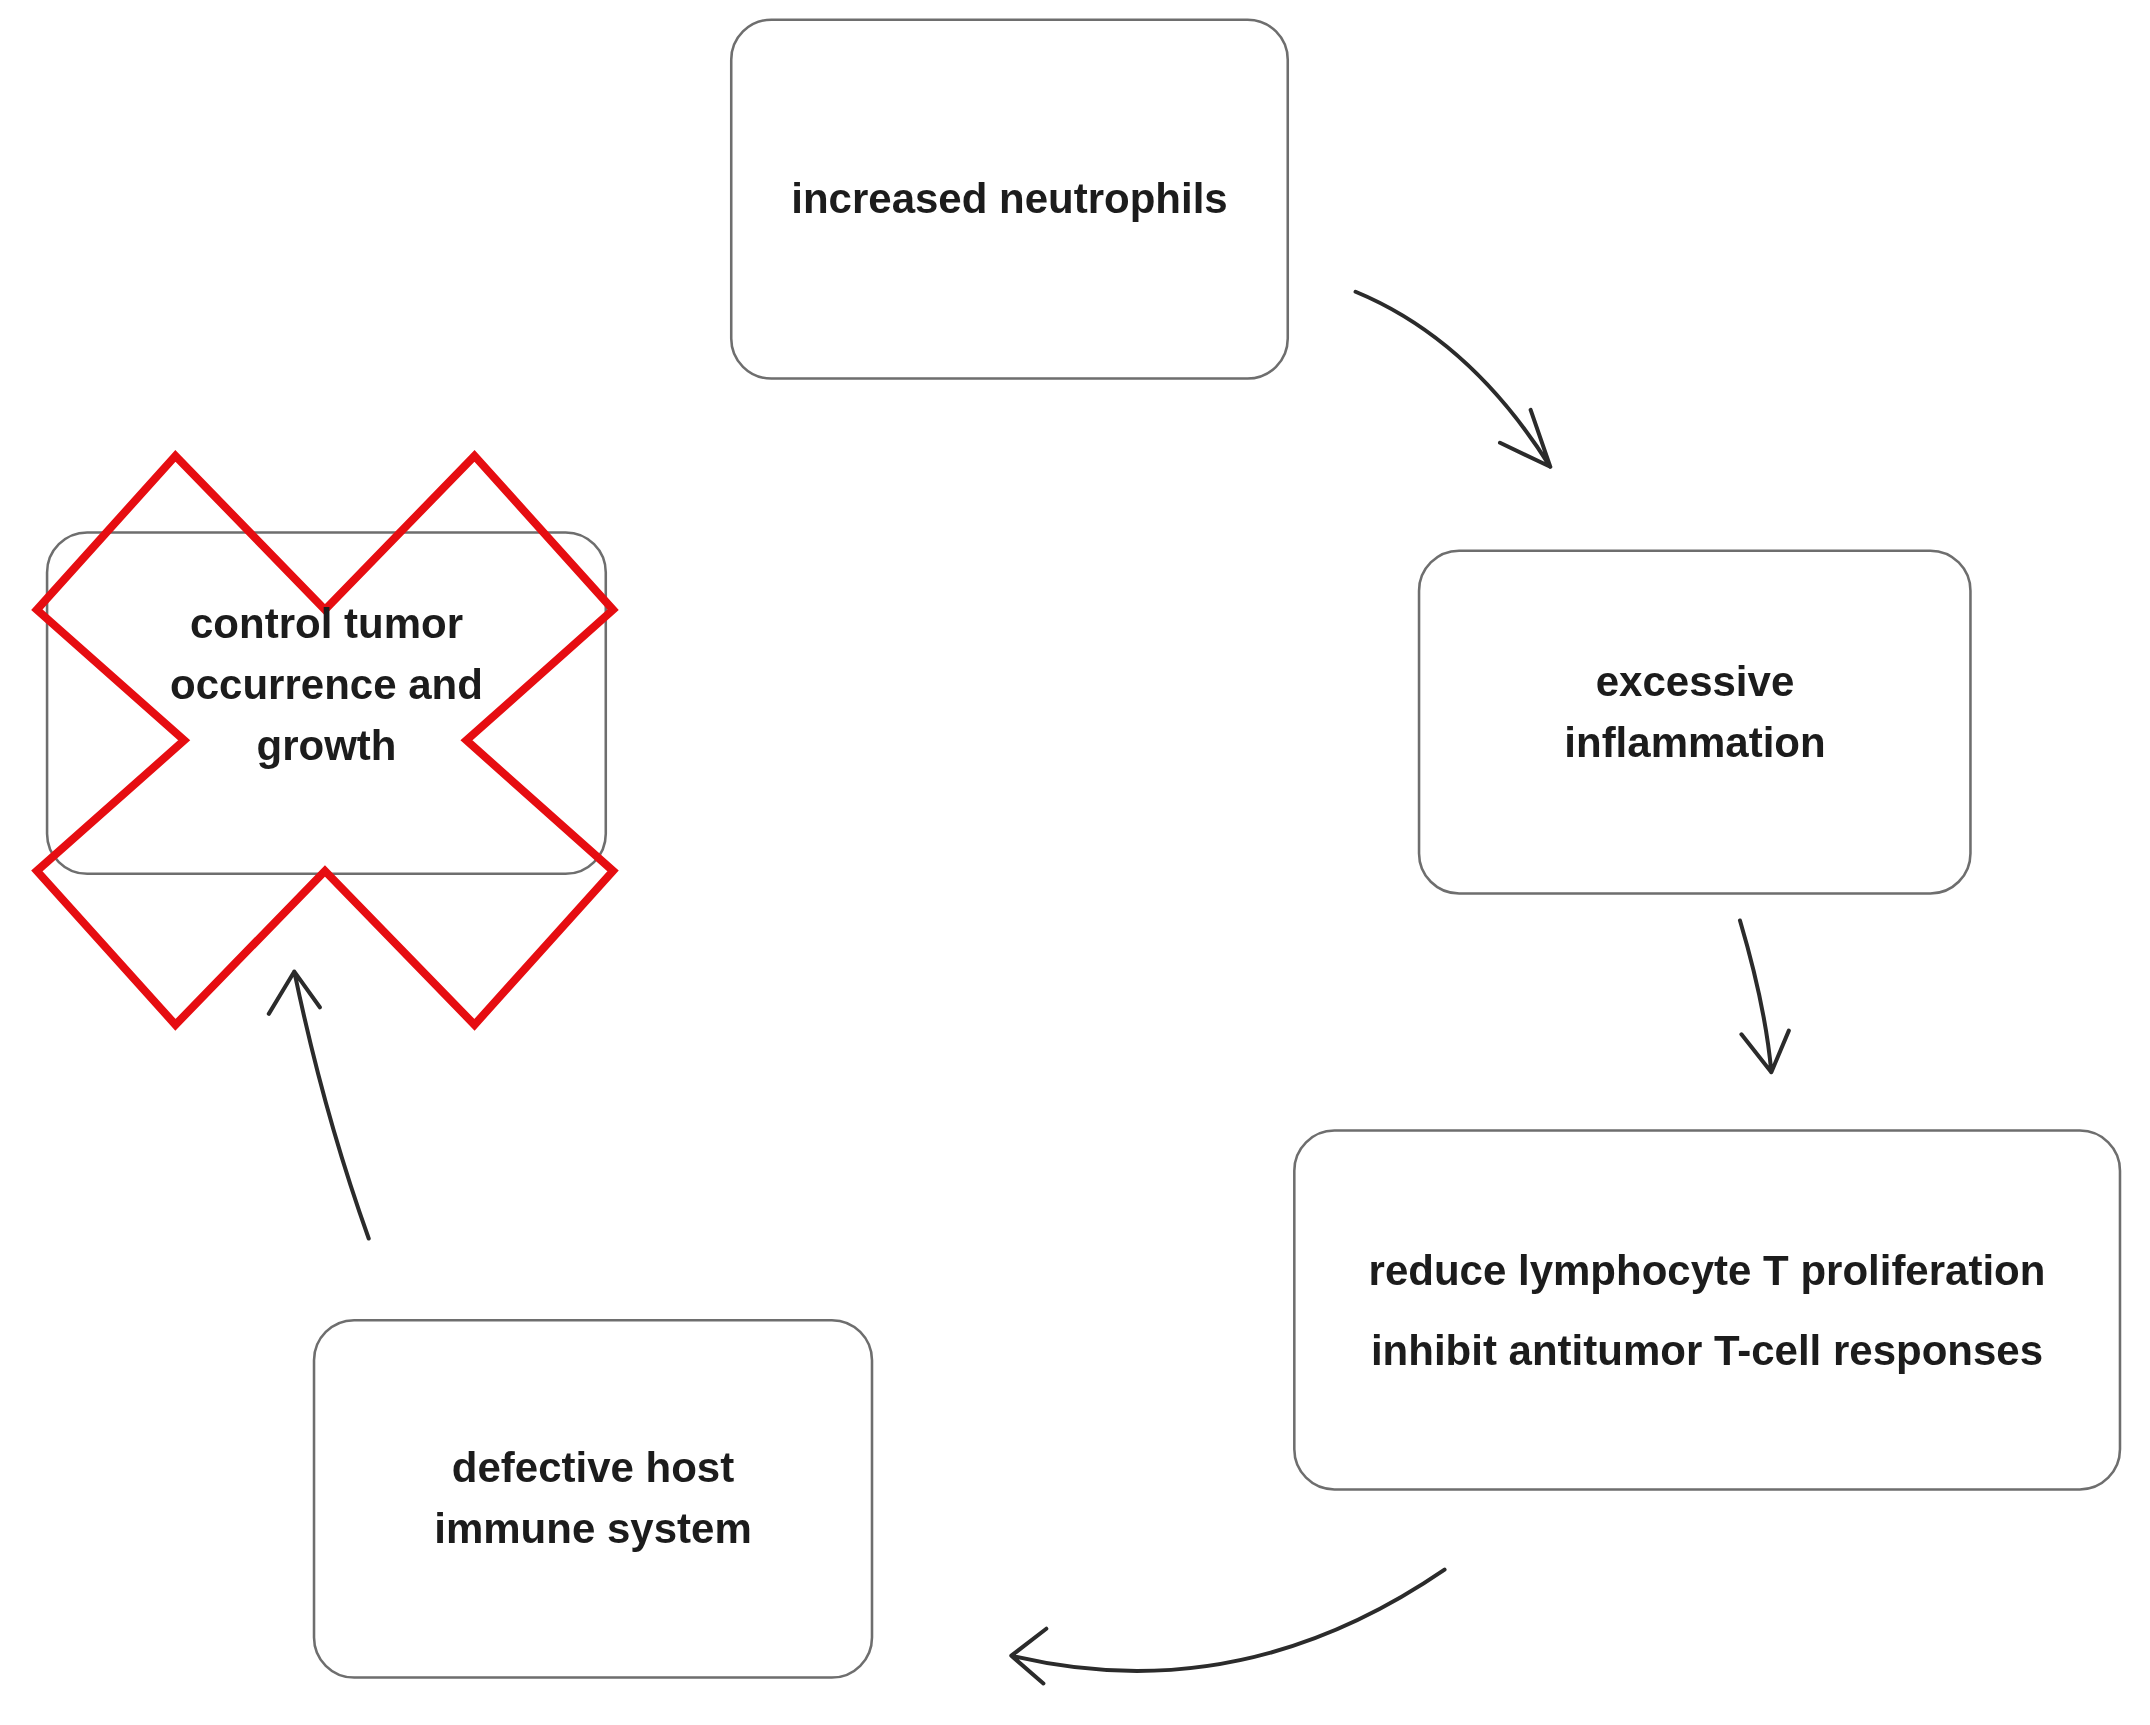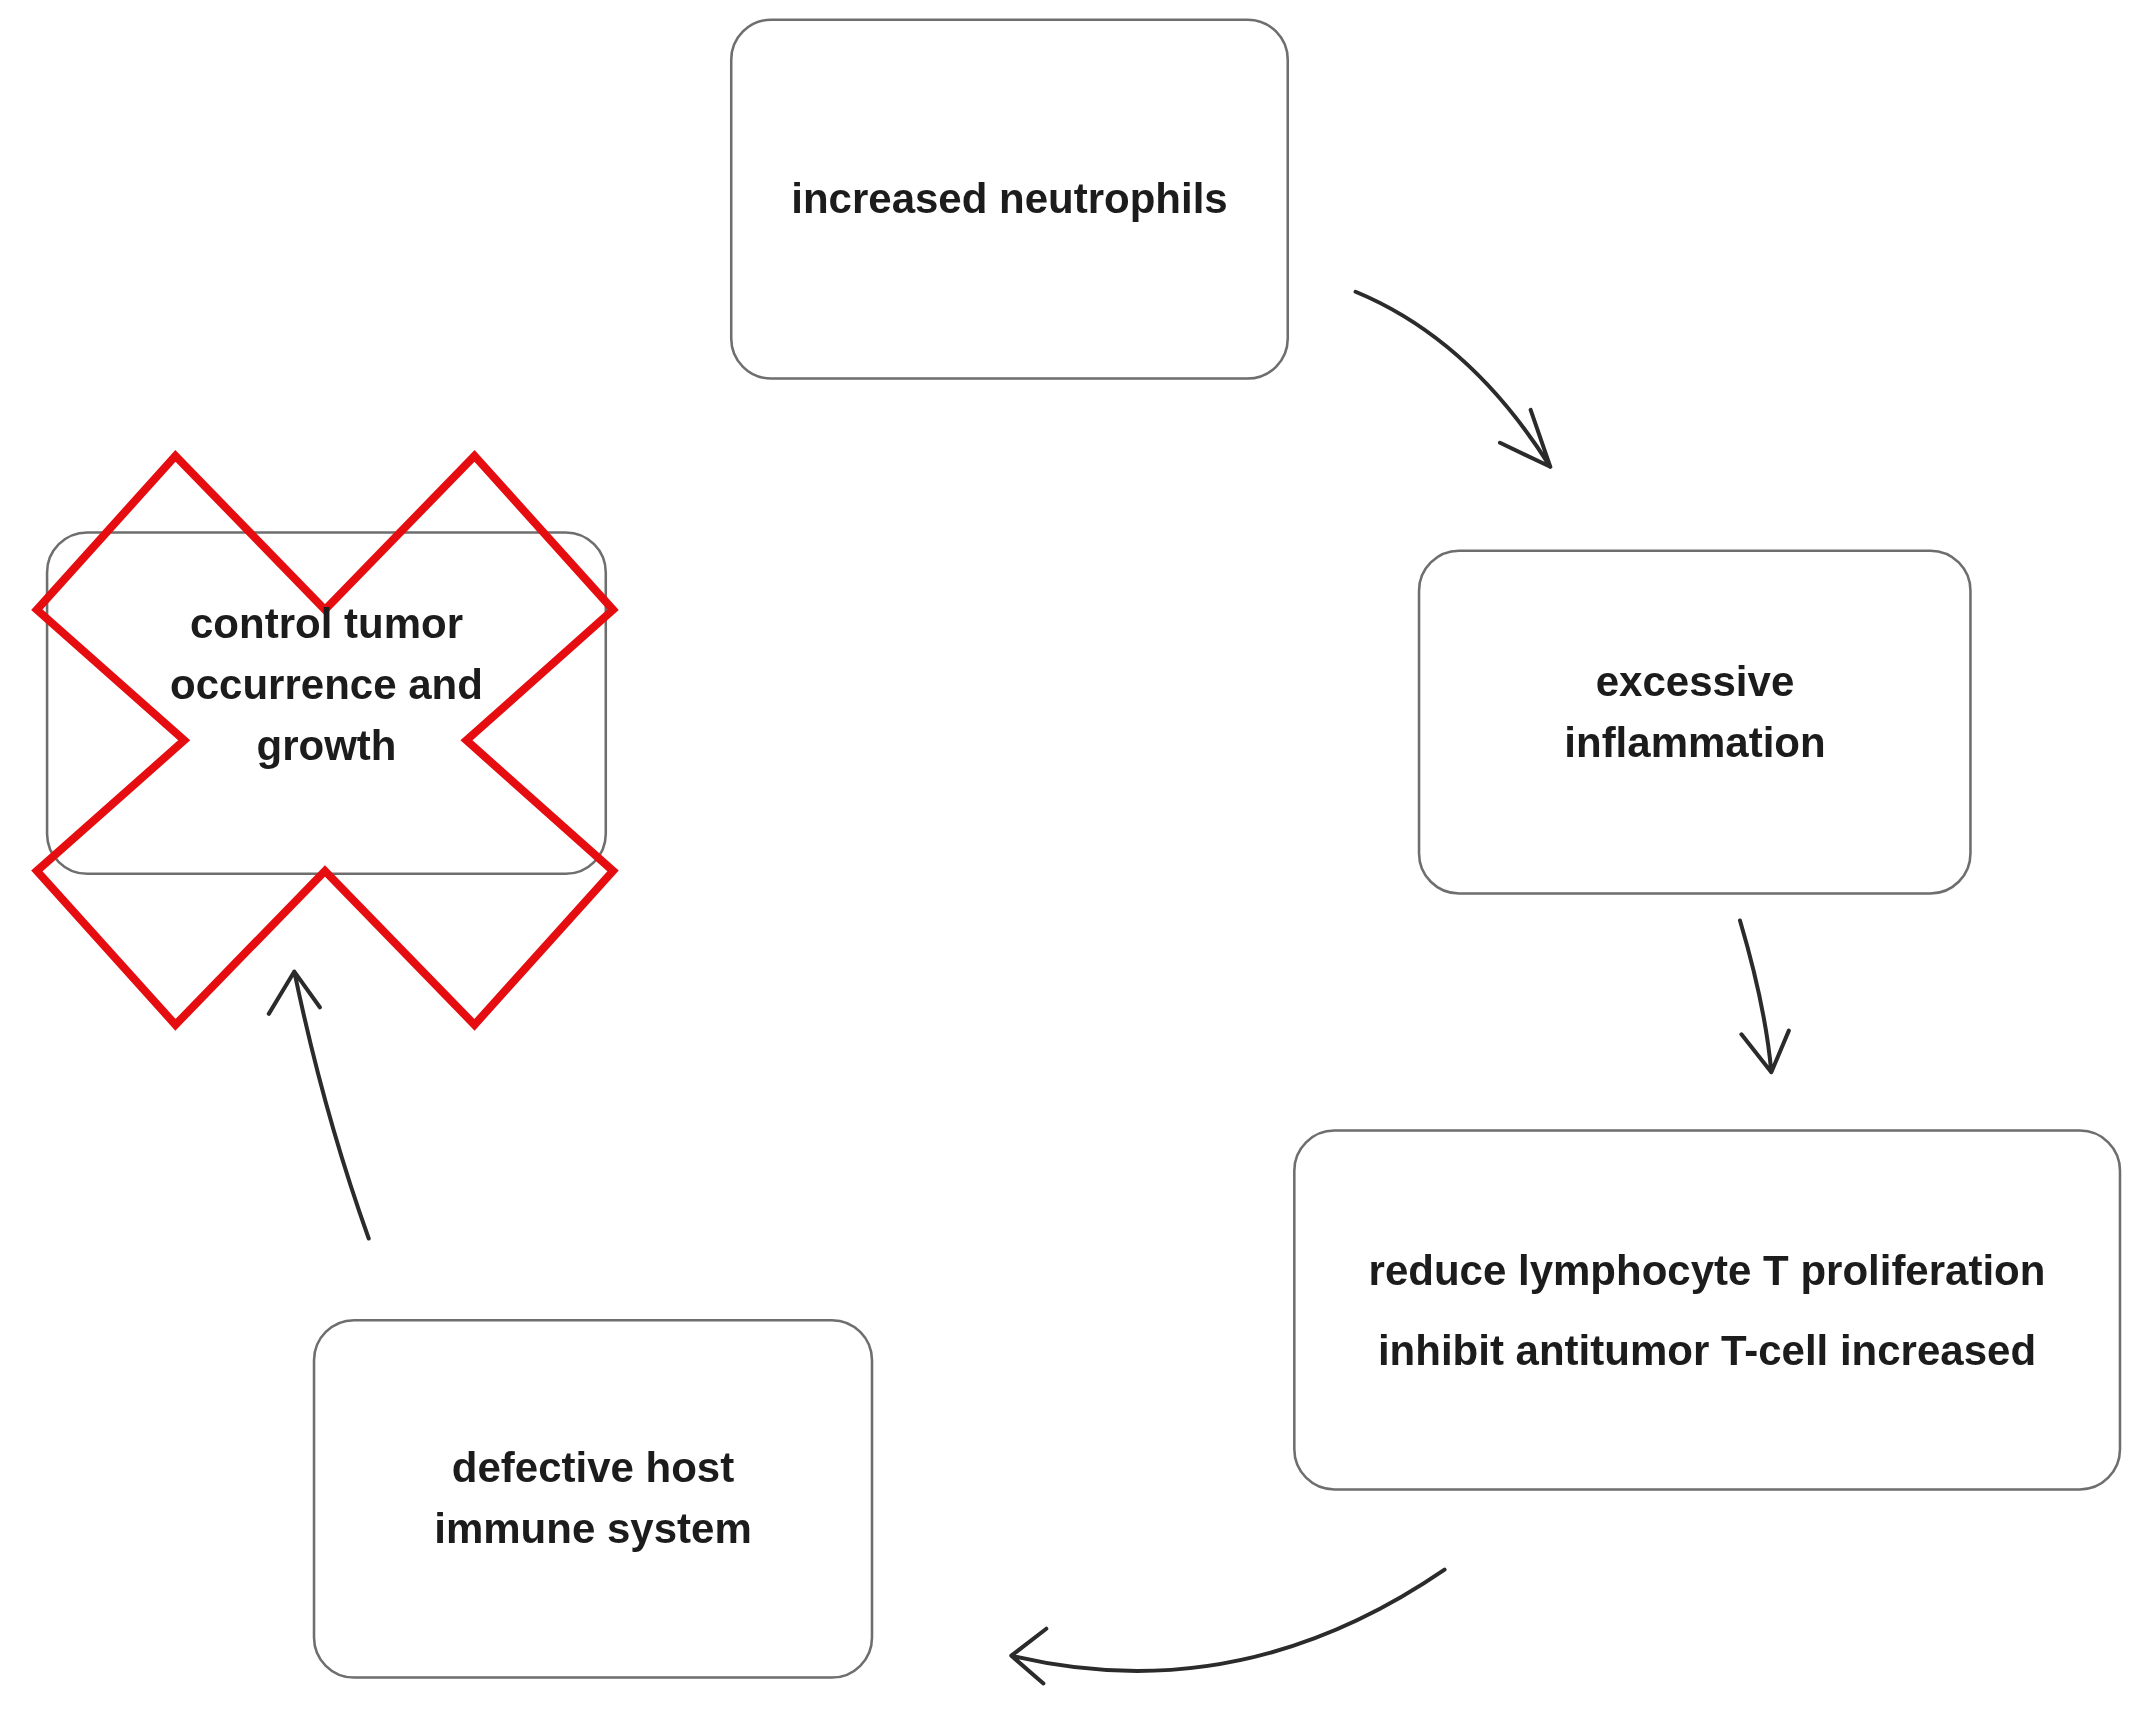--- a/index.html
+++ b/index.html
@@ -99,15 +99,15 @@
 growth</span>
 </div>
 
 <div class="node-label-wrap" id="label-defective">
   <span class="node-label">defective host
 immune system</span>
 </div>
 
 <div class="node-label-wrap" id="label-reduce">
   <span class="node-label">reduce lymphocyte T proliferation
-inhibit antitumor T-cell increased</span>
+inhibit antitumor T-cell responses</span>
 </div>
 
 
 </body></html>

